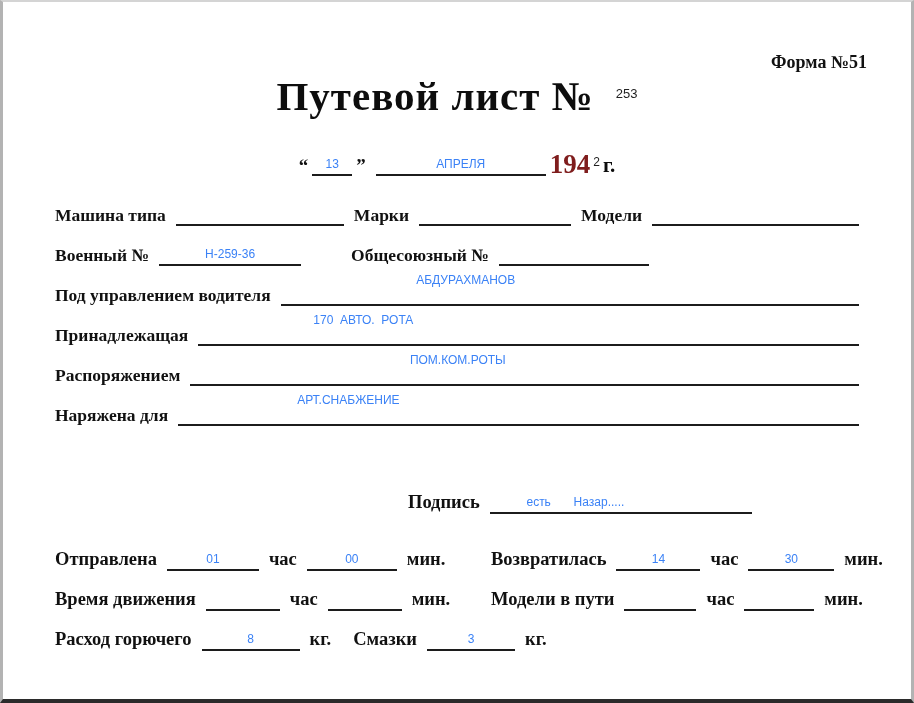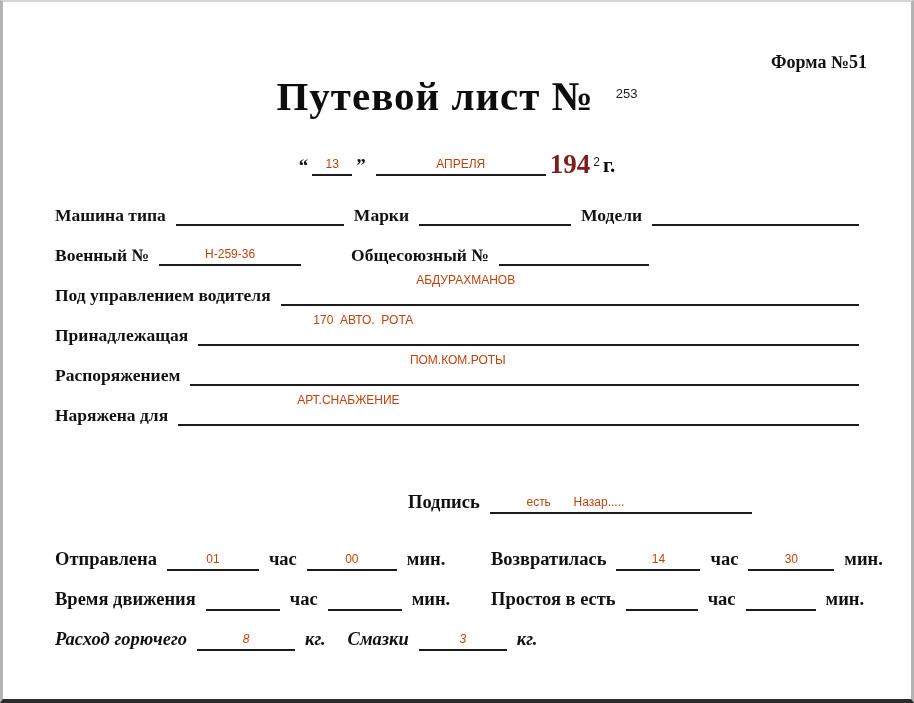--- a/index.html
+++ b/index.html
@@ -35,21 +35,21 @@
     display:flex; justify-content:center; align-items:flex-end;
   }
   .quote { font-size:19px; line-height:20px; }
   .fld {
     position:relative; border-bottom:2px solid #1c1c1c; height:100%;
     box-sizing:border-box;
   }
   .val {
     position:absolute; bottom:3px;
     font-family:"Liberation Sans","DejaVu Sans",sans-serif;
-    font-size:12px; color:#c2410c; white-space:nowrap;margin-top:36px;
+    font-size:12px; color:#3b82f6; white-space:nowrap;margin-top:36px;
   }
   .val.center { left:50%; transform:translateX(-50%); }
   .val.above { bottom:17px; }
   .day-fld { width:40px; margin:0 4px; }
   .month-fld { width:170px; margin-left:10px; margin-right:4px; }
   .year-prefix { font-size:27px; font-weight:bold; color:#7f1d1d; line-height:24px; }
   .year-digit {
     font-family:"Liberation Sans","DejaVu Sans",sans-serif;
     font-size:12px; color:#1f1f1f; position:relative; top:-7px; margin:0 3px;
   }
@@ -188,32 +188,32 @@
       <span class="val center"></span>
     </span>
     <span class="lbl big">час</span>
     <span class="fld seg" style="width:74px;">
       <span class="val center"></span>
     </span>
     <span class="lbl big">мин.</span>
   </div>
 
   <div class="group" style="top:585px; left:488px;">
-    <span class="lbl big">Простоя в есть</span>
+    <span class="lbl big">Модели в пути</span>
     <span class="fld seg" style="width:72px;">
       <span class="val center"></span>
     </span>
     <span class="lbl big">час</span>
     <span class="fld seg" style="width:70px;">
       <span class="val center"></span>
     </span>
     <span class="lbl big">мин.</span>
   </div>
 
-  <div class="group" style="top:625px; left:52px;font-style:italic;">
+  <div class="group" style="top:625px; left:52px;">
     <span class="lbl big">Расход горючего</span>
     <span class="fld seg" style="width:98px;">
       <span class="val center">8</span>
     </span>
     <span class="lbl big">кг.</span>
     <span class="spacer" style="width:22px;"></span>
     <span class="lbl big">Смазки</span>
     <span class="fld seg" style="width:88px;">
       <span class="val center">3</span>
     </span>

